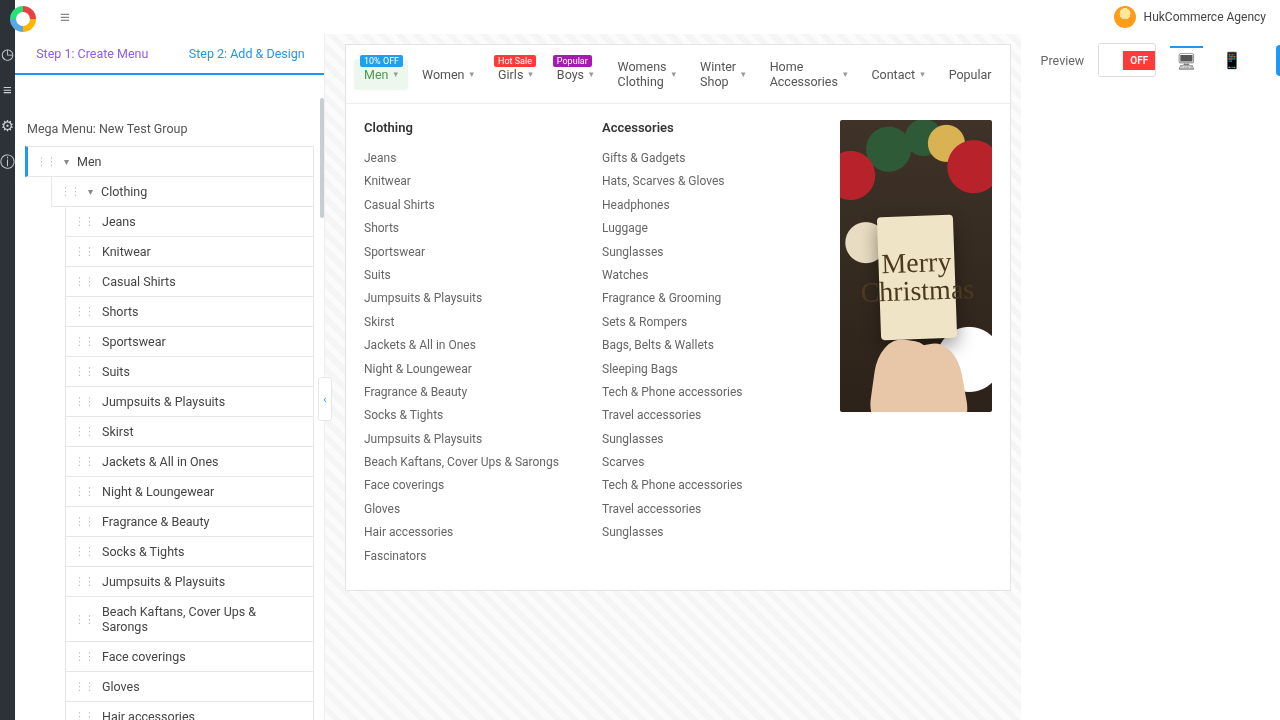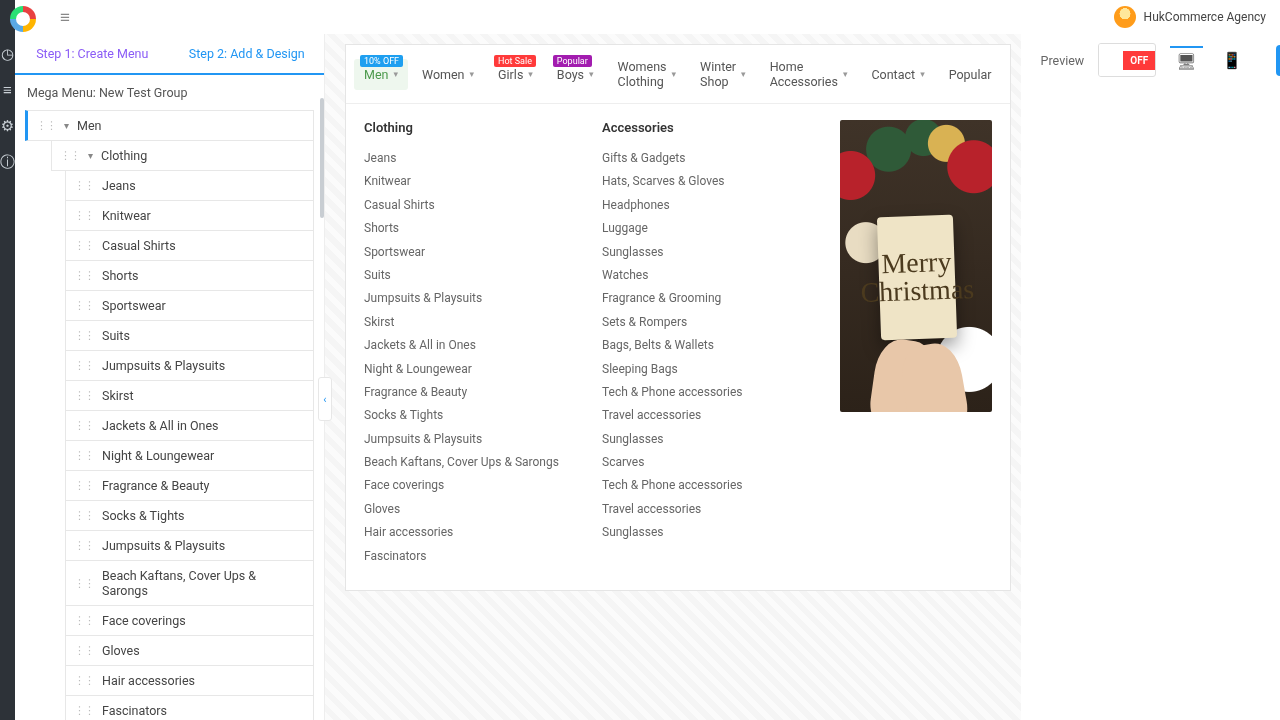--- a/index.html
+++ b/index.html
@@ -13,21 +13,21 @@
 .topbar { position: absolute; top: 0; left: 46px; right: 0; height: 34px; display: flex; align-items: center; padding: 0 14px; justify-content: space-between; border-bottom: 0; }
 .hamburger { color:#888; font-size:17px; cursor:pointer; }
 .user-chip { display:flex; align-items:center; gap:8px; color:#444; font-size:12px;}
 .avatar { width:22px; height:22px; border-radius:50%; background: radial-gradient(circle at 50% 35%, #ffe79b 30%, #ff9c1a 31% 100%); }
 .main { flex:1; display:flex; margin-top:34px; }
 .left-pane { width: 310px; border-right:1px solid #eee; display:flex; flex-direction:column; height: calc(720px - 34px); position: relative;}
 .tabs { display:flex; }
 .tab { flex:1; text-align:center; padding:12px 0; font-size:12.5px; color:#888; border-bottom:2px solid #e5e5e5; cursor:pointer;}
 .tab.active { color:#2196f3; border-bottom:2px solid #2196f3;}
 .tab.step1 { color:#8b5cf6; border-bottom:2px solid #2196f3; }
-.crumb { padding: 10px 12px; font-size: 12.5px; color:#555; }
+.crumb { padding: 10px 12px; font-size: 12.5px; color:#555;margin-top:36px; }
 .tree { flex:1; overflow-y:auto; padding: 0 10px 10px 10px; }
 .tree-scroll { position:absolute; top:64px; right:0; width:4px; height:120px; background:#c8cdd2; border-radius:2px;}
 .node { border:1px solid #e7e7e7; border-top:none; background:#fff; display:flex; align-items:center; padding:7px 8px; font-size:12.5px; color:#444; }
 .node:first-child { border-top:1px solid #e7e7e7; }
 .node.level1 { border-left:3px solid #2196f3; }
 .node.level2 { margin-left: 26px; }
 .node.level3 { margin-left: 40px; }
 .drag { color:#bbb; font-size:11px; margin-right:8px; letter-spacing:-1px;}
 .caret { color:#888; font-size:10px; margin-right:8px;}
 .collapse-handle { position:absolute; right:-8px; top:50%; width:14px; height:44px; background:#fff; border:1px solid #e7e7e7; border-radius:3px; display:flex; align-items:center; justify-content:center; color:#2196f3; font-size:11px; cursor:pointer;}

